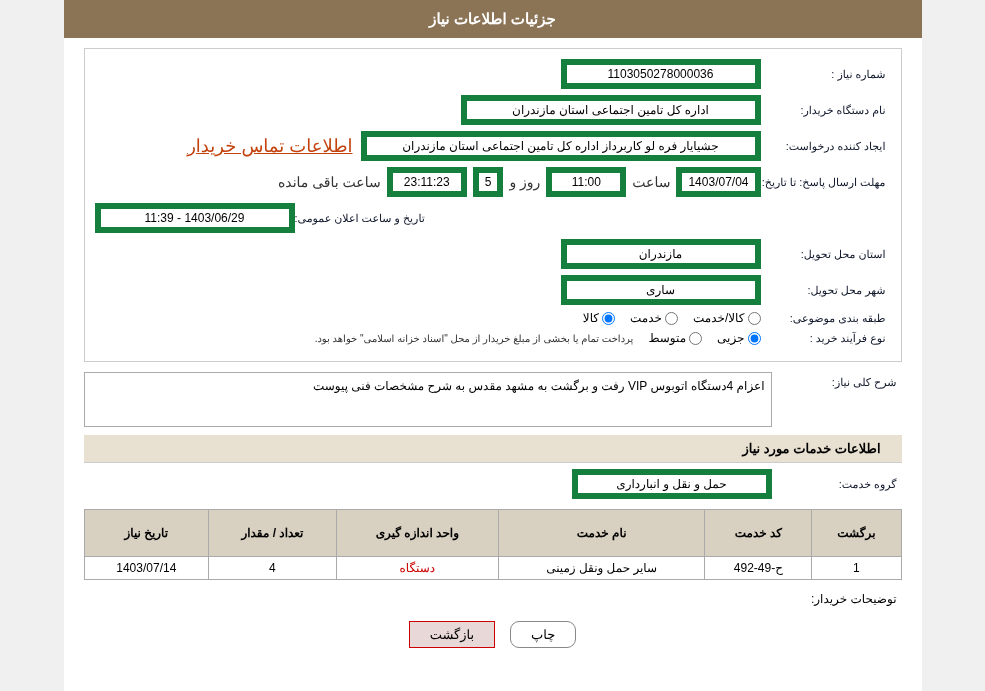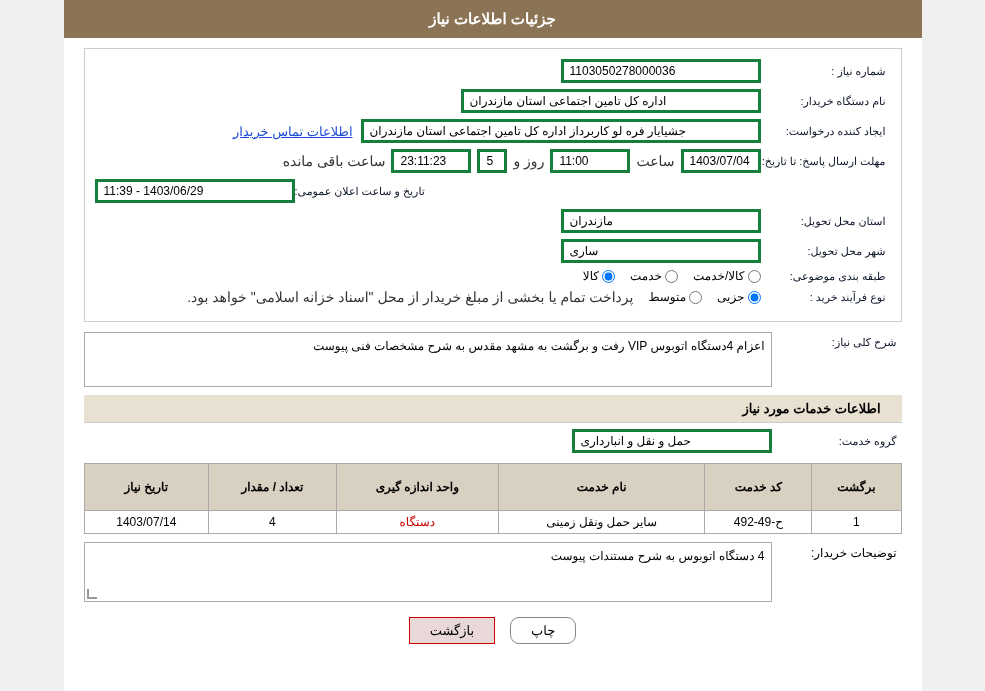--- a/index.html
+++ b/index.html
@@ -38,46 +38,46 @@
       flex-direction: row;
     }
     .label {
       color: #0f172a;
       min-width: 130px;
       text-align: right;
       padding-right: 5px;
       font-size: 11px;
     }
     .value-box {
-      border: 3px solid #15803d;
+      border: 6px solid #15803d;
       background: #fff;
       padding: 2px 6px;
       min-width: 100px;
       min-height: 20px;
       font-size: 12px;
-      text-align: left;
+      text-align: center;
     }
     .value-box.wide { min-width: 300px; }
     .value-box.medium { min-width: 200px; }
     .value-box.small { min-width: 80px; }
     .date-row {
       display: flex;
       align-items: center;
       gap: 6px;
       flex-direction: row;
     }
     .date-label {
       font-size: 14px;
       color: #333;
     }
     .link-text {
-      color: #1d4ed8;
+      color: #c2410c;
       text-decoration: underline;
       cursor: pointer;
-      font-size: 13px;
+      font-size: 18px;
       text-align: center;
     }
     .radio-group {
       display: flex;
       gap: 15px;
       align-items: center;
       flex-direction: row;
     }
     .radio-item {
       display: flex;
@@ -264,21 +264,21 @@
         <span class="label">نوع فرآیند خرید :</span>
         <div class="radio-group">
           <div class="radio-item">
             <input type="radio" name="noeFarayand" checked="" style="">
             <span>جزیی</span>
           </div>
           <div class="radio-item">
             <input type="radio" name="noeFarayand" style="">
             <span>متوسط</span>
           </div>
-          <span style="font-size:14px; color:#333;margin-left:36px;">پرداخت تمام یا بخشی از مبلغ خریدار از محل "اسناد خزانه اسلامی" خواهد بود.</span>
+          <span style="font-size:10px; color:#333;margin-left:36px;">پرداخت تمام یا بخشی از مبلغ خریدار از محل "اسناد خزانه اسلامی" خواهد بود.</span>
         </div>
       </div>
 
     </div>
 
     <div class="row" style="align-items:flex-start; margin-bottom:8px;">
       <span class="label" style="padding-top:4px;">شرح کلی نیاز:</span>
       <div style="flex:1; position:relative;">
         <div class="watermark-area">
           <div class="sharh-box">اعزام 4دستگاه اتوبوس VIP رفت و برگشت به مشهد مقدس به شرح مشخصات فنی پیوست</div>
@@ -313,24 +313,20 @@
             <td class="red">دستگاه</td>
             <td>4</td>
             <td>1403/07/14</td>
           </tr>
         </tbody>
       </table>
     </div>
 
     <div class="description-row" style="margin-top:8px;">
       <span class="desc-label">توضیحات خریدار:</span>
-      <div class="desc-box">
-        <div class="desc-box-inner">4 دستگاه اتوبوس به شرح مستندات پیوست</div>
-        <div class="resize-icon"></div>
-      </div>
     </div>
 
     <div class="buttons-row">
       <button class="btn btn-print">چاپ</button>
       <button class="btn btn-back">بازگشت</button>
     </div>
 
   </div>
 </div>
 

